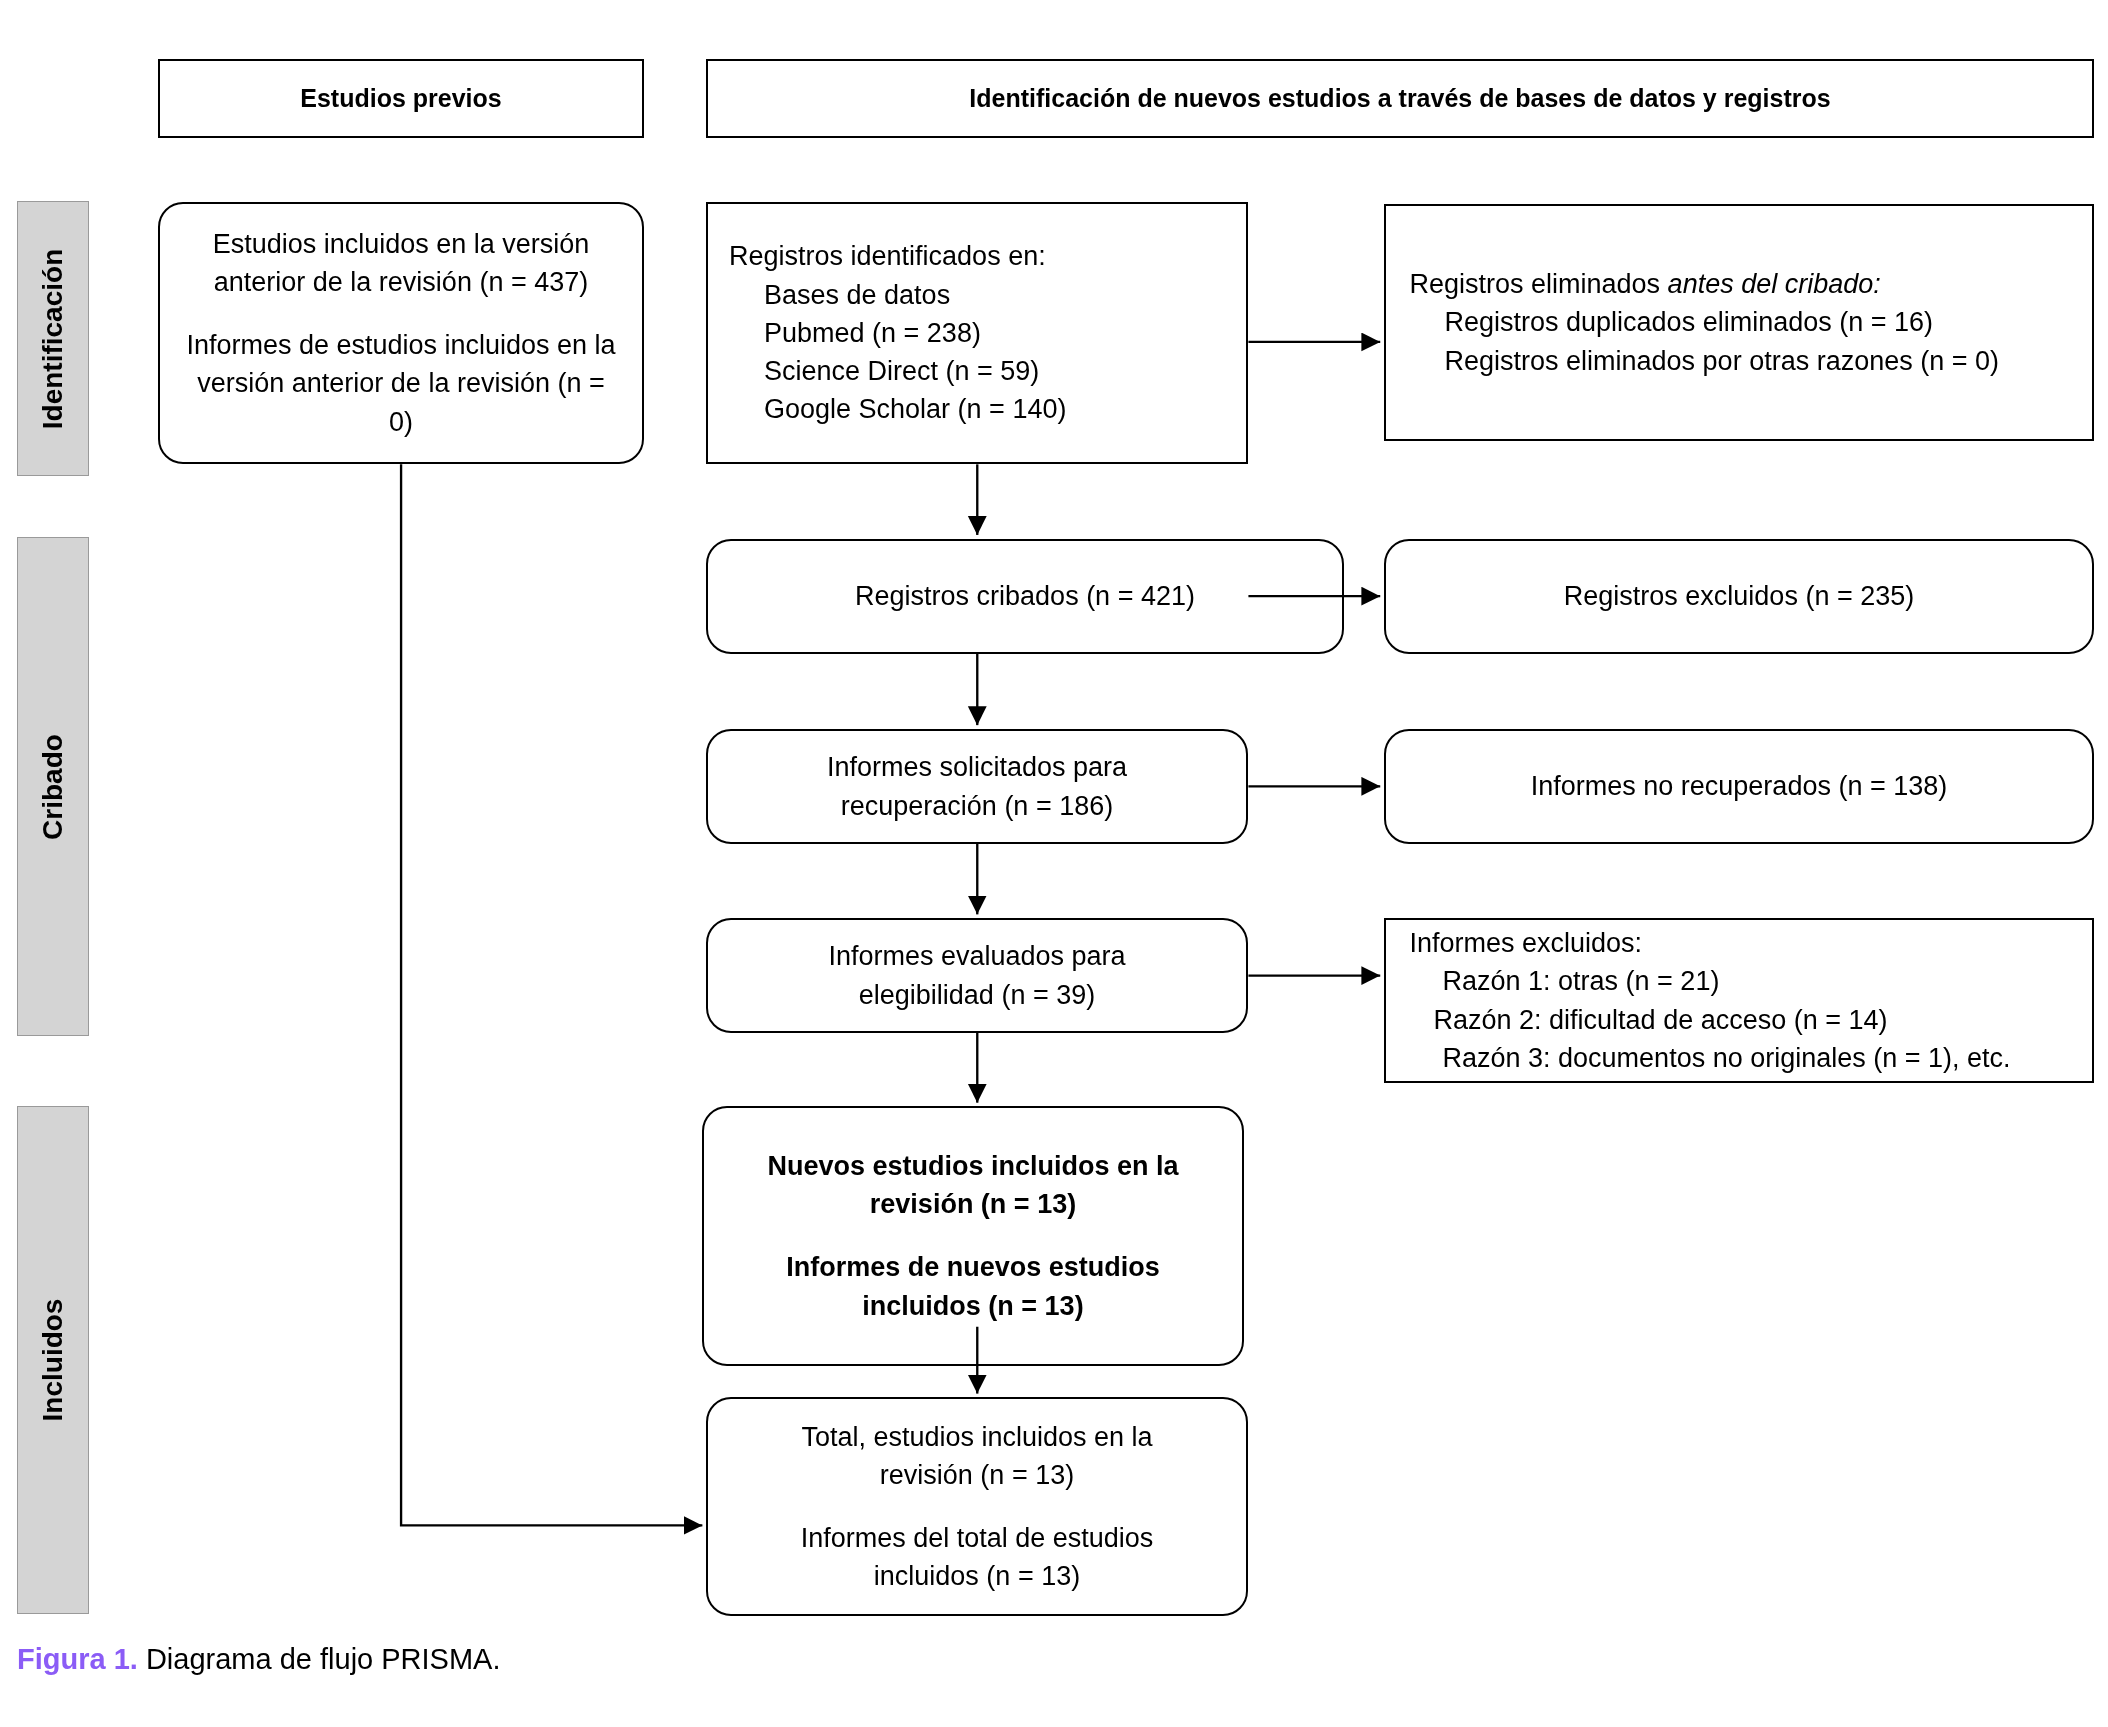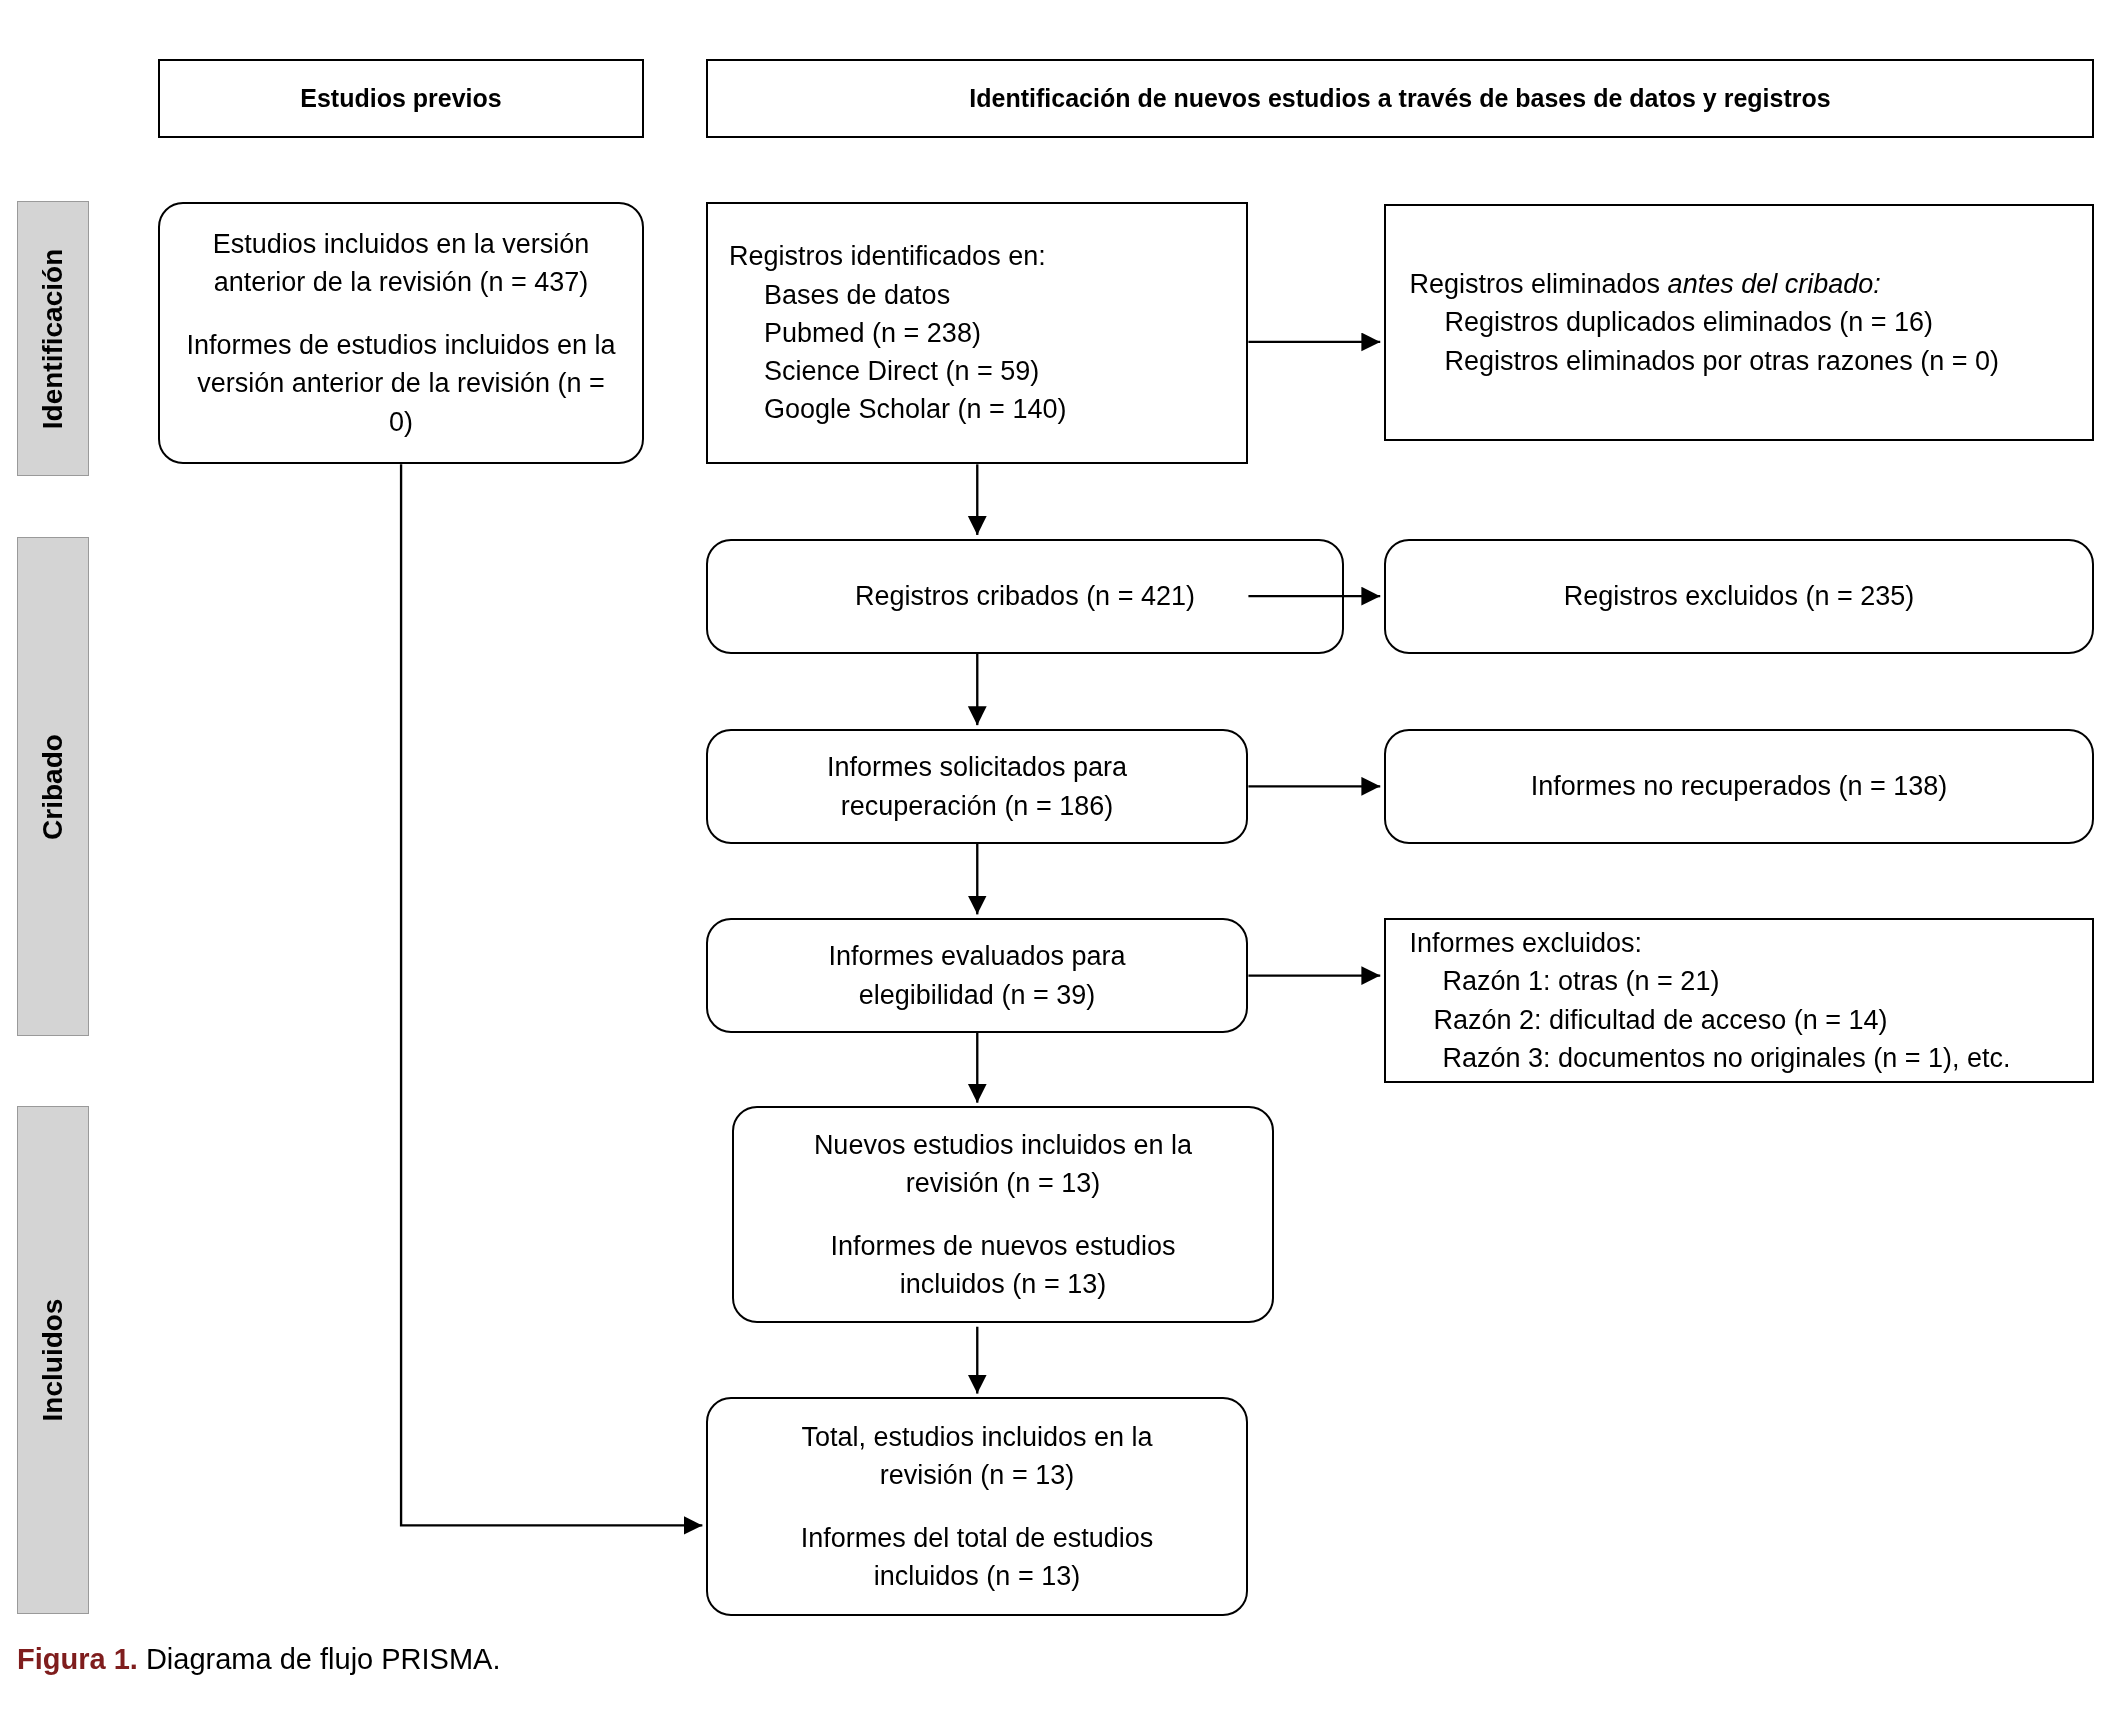--- a/index.html
+++ b/index.html
@@ -109,21 +109,21 @@
   </div>
 
   <div class="box center pad-h" style="left:706px; top:729px; width:542px; height:115px;">
     <span>Informes solicitados para recuperación (n = 186)</span>
   </div>
 
   <div class="box center pad-h" style="left:706px; top:918px; width:542px; height:115px;">
     <span>Informes evaluados para elegibilidad (n = 39)</span>
   </div>
 
-  <div class="box center pad-h" style="left:732px; top:1106px; width:542px; height:217px;">
+  <div class="box center pad-h" style="left:702px; top:1106px; width:542px; height:260px;font-weight:bold;">
     <div class="para">Nuevos estudios incluidos en la revisión (n = 13)</div>
     <div class="para">Informes de nuevos estudios incluidos (n = 13)</div>
   </div>
 
   <div class="box center pad-h" style="left:706px; top:1397px; width:542px; height:219px;">
     <div class="para">Total, estudios incluidos en la revisión (n = 13)</div>
     <div class="para">Informes del total de estudios incluidos (n = 13)</div>
   </div>
 
   <div class="box left-align" style="left:1384px; top:204px; width:710px; height:237px; padding-left:23.5px; padding-right:9.4px;">
@@ -164,17 +164,17 @@
 
     <line x1="1326" y1="363" x2="1466" y2="363" marker-end="url(#arrowhead)"></line>
     <line x1="1326" y1="633" x2="1466" y2="633" marker-end="url(#arrowhead)"></line>
     <line x1="1326" y1="835" x2="1466" y2="835" marker-end="url(#arrowhead)"></line>
     <line x1="1326" y1="1036" x2="1466" y2="1036" marker-end="url(#arrowhead)"></line>
 
     <polyline points="426,493 426,1620 746,1620" marker-end="url(#arrowhead)"></polyline>
   </svg>
 
   <div class="caption">
-    <span class="fig-label" style="color: #7f1d1d;">Figura 1.</span><span> Diagrama de flujo PRISMA.</span>
+    <span class="fig-label" style="color: #8b5cf6;">Figura 1.</span><span> Diagrama de flujo PRISMA.</span>
   </div>
 
 </div>
 
 
 </body></html>

